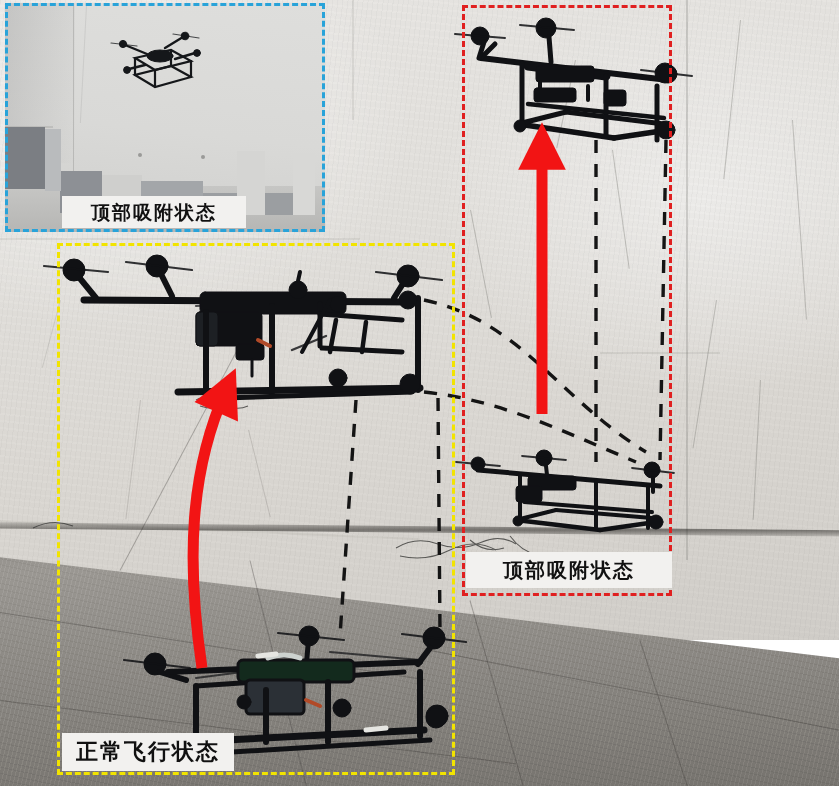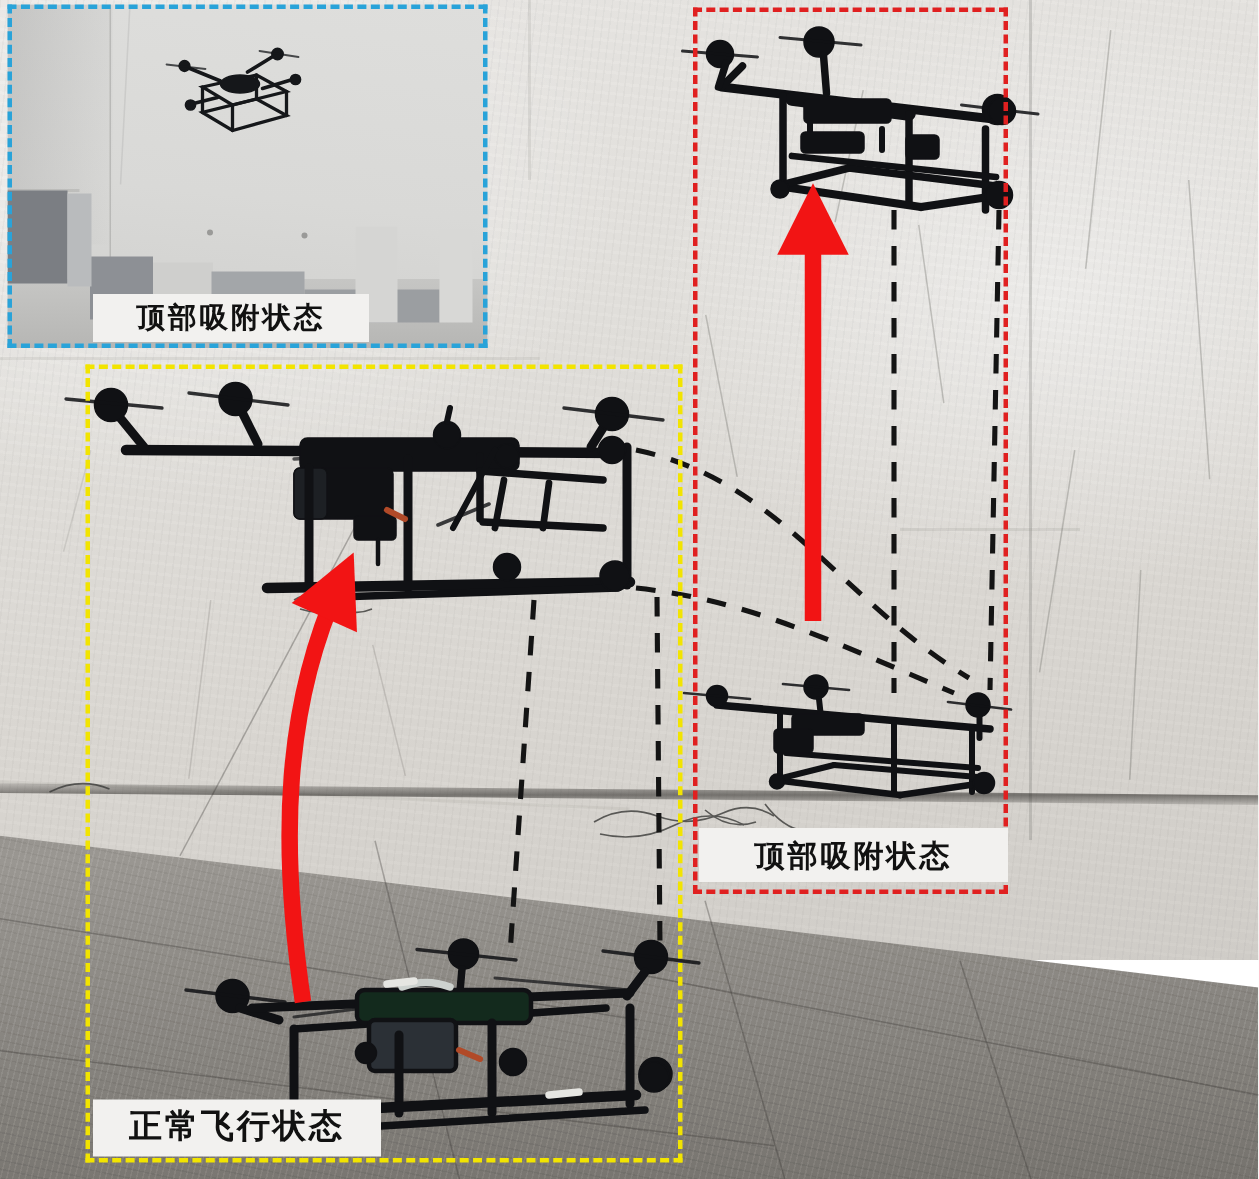--- a/index.html
+++ b/index.html
@@ -393,17 +393,17 @@
   <div class="dbox yellow" style="left:57px; top:243px; width:398px; height:532px;"></div>
 
   <div class="caption" style="left:62px; top:196px; width:184px; height:32px; font-size:19px;">
     <span>顶部吸附状态</span>
   </div>
 
   <div class="caption" style="left:466px; top:552px; width:206px; height:36px; font-size:20px;">
     <span>顶部吸附状态</span>
   </div>
 
-  <div class="caption" style="left:62px; top:733px; width:192px; height:38px; font-size:22px;">
+  <div class="caption" style="left:62px; top:733px; width:172px; height:38px; font-size:22px;">
     <span>正常飞行状态</span>
   </div>
 
 </div>
 
 </body></html>

